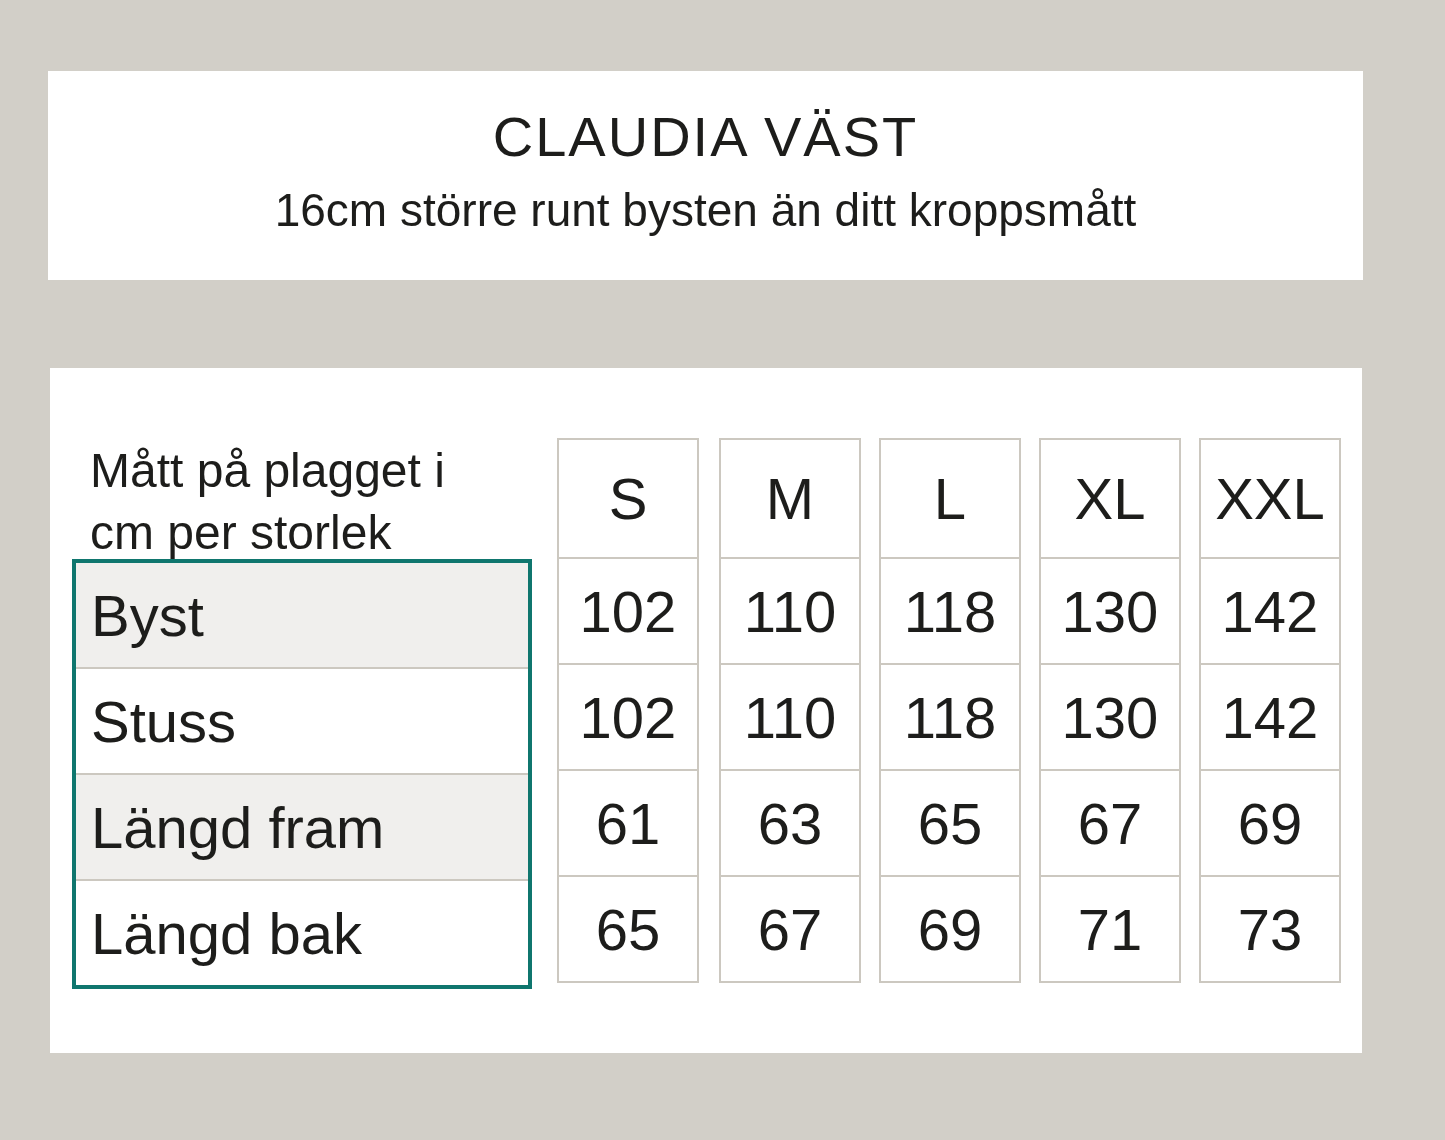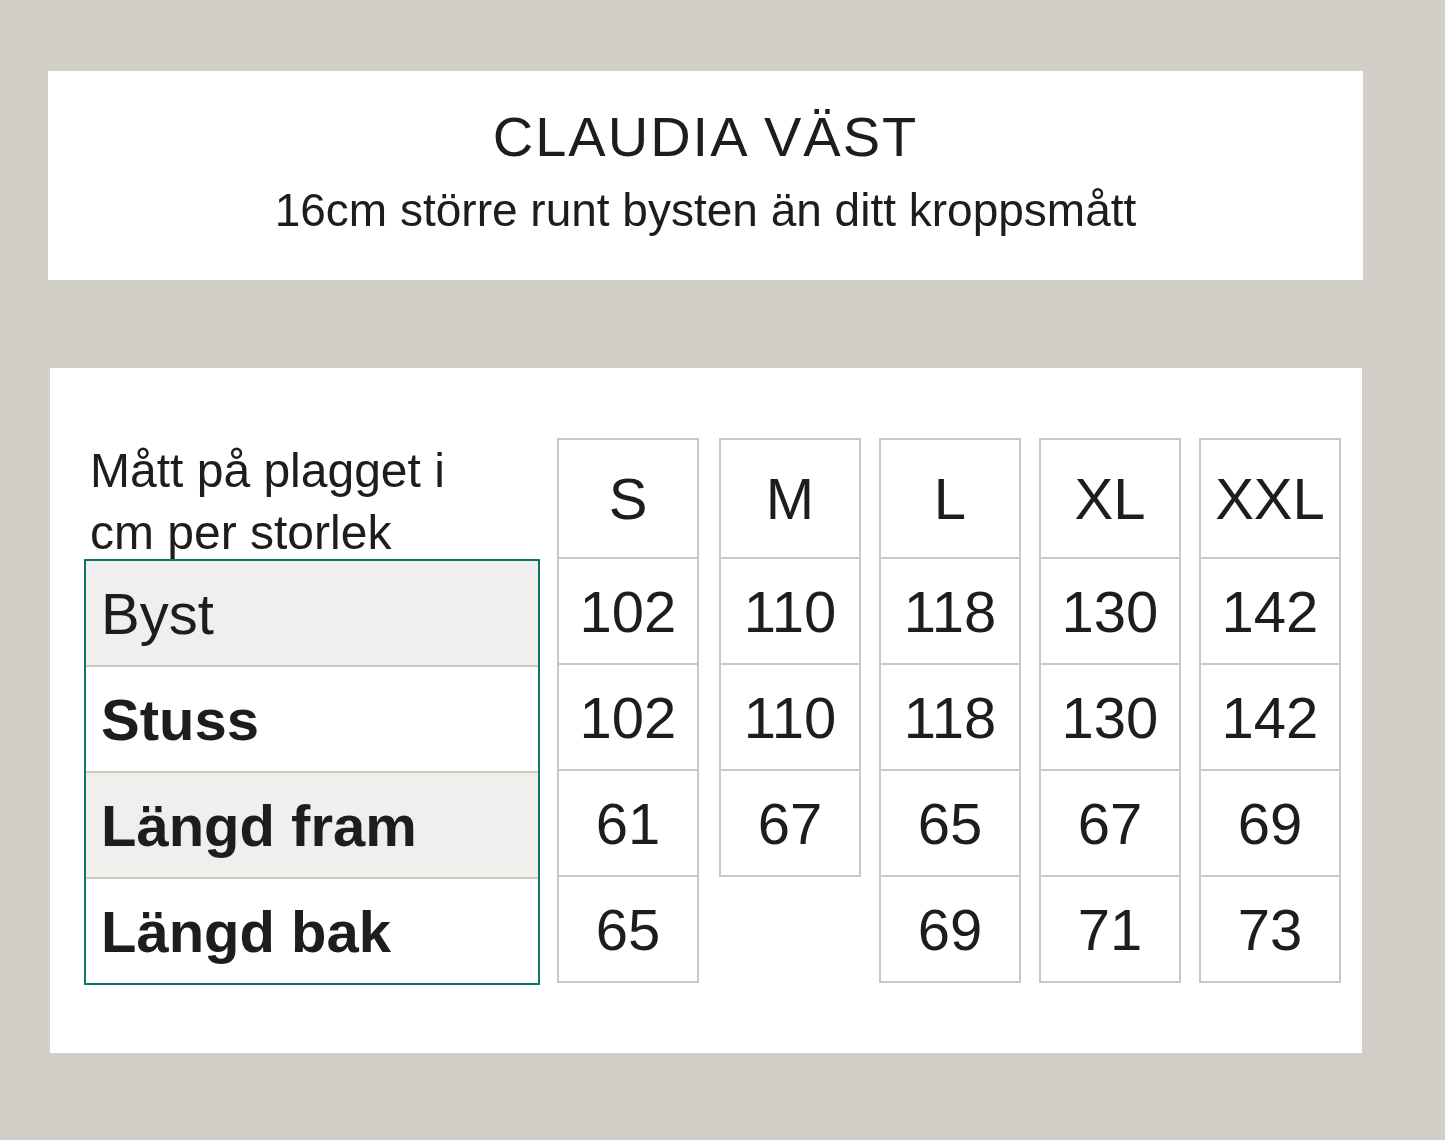--- a/index.html
+++ b/index.html
@@ -56,36 +56,36 @@
     position: absolute;
     left: 40px;
     top: 72px;
     font-size: 48px;
     line-height: 62px;
     font-weight: 300;
     white-space: nowrap;
   }
   .row-label-box {
     position: absolute;
-    left: 34px;
+    left: 22px;
     top: 191px;
     width: 452px;
-    border: 2px solid #0f766e;
+    border: 4px solid #0f766e;
     box-sizing: content-box;
   }
   .row-label {
     height: 104px;
     display: flex;
     align-items: center;
     padding-left: 15px;
     font-size: 58px;
     font-weight: 300;
     background: #ffffff;
   }
-  .row-label + .row-label { border-top: 2px solid #ccc8c0; font-weight: bold; }
+  .row-label + .row-label { border-top: 2px solid #ccc8c0; }
   .alt { background: #f0efed; }
   .size-strip {
     position: absolute;
     top: 70px;
     width: 142px;
     border: 2px solid #ccc8c0;
     box-sizing: border-box;
     background: #ffffff;
   }
   .size-head {
@@ -144,20 +144,21 @@
       <div class="cell alt">102</div>
       <div class="cell">102</div>
       <div class="cell alt">61</div>
       <div class="cell">65</div>
     </div>
 
     <div class="size-strip strip-m">
       <div class="size-head">M</div>
       <div class="cell alt">110</div>
       <div class="cell">110</div>
+      <div class="cell alt">63</div>
       <div class="cell">67</div>
     </div>
 
     <div class="size-strip strip-l">
       <div class="size-head">L</div>
       <div class="cell alt">118</div>
       <div class="cell">118</div>
       <div class="cell alt">65</div>
       <div class="cell">69</div>
     </div>

